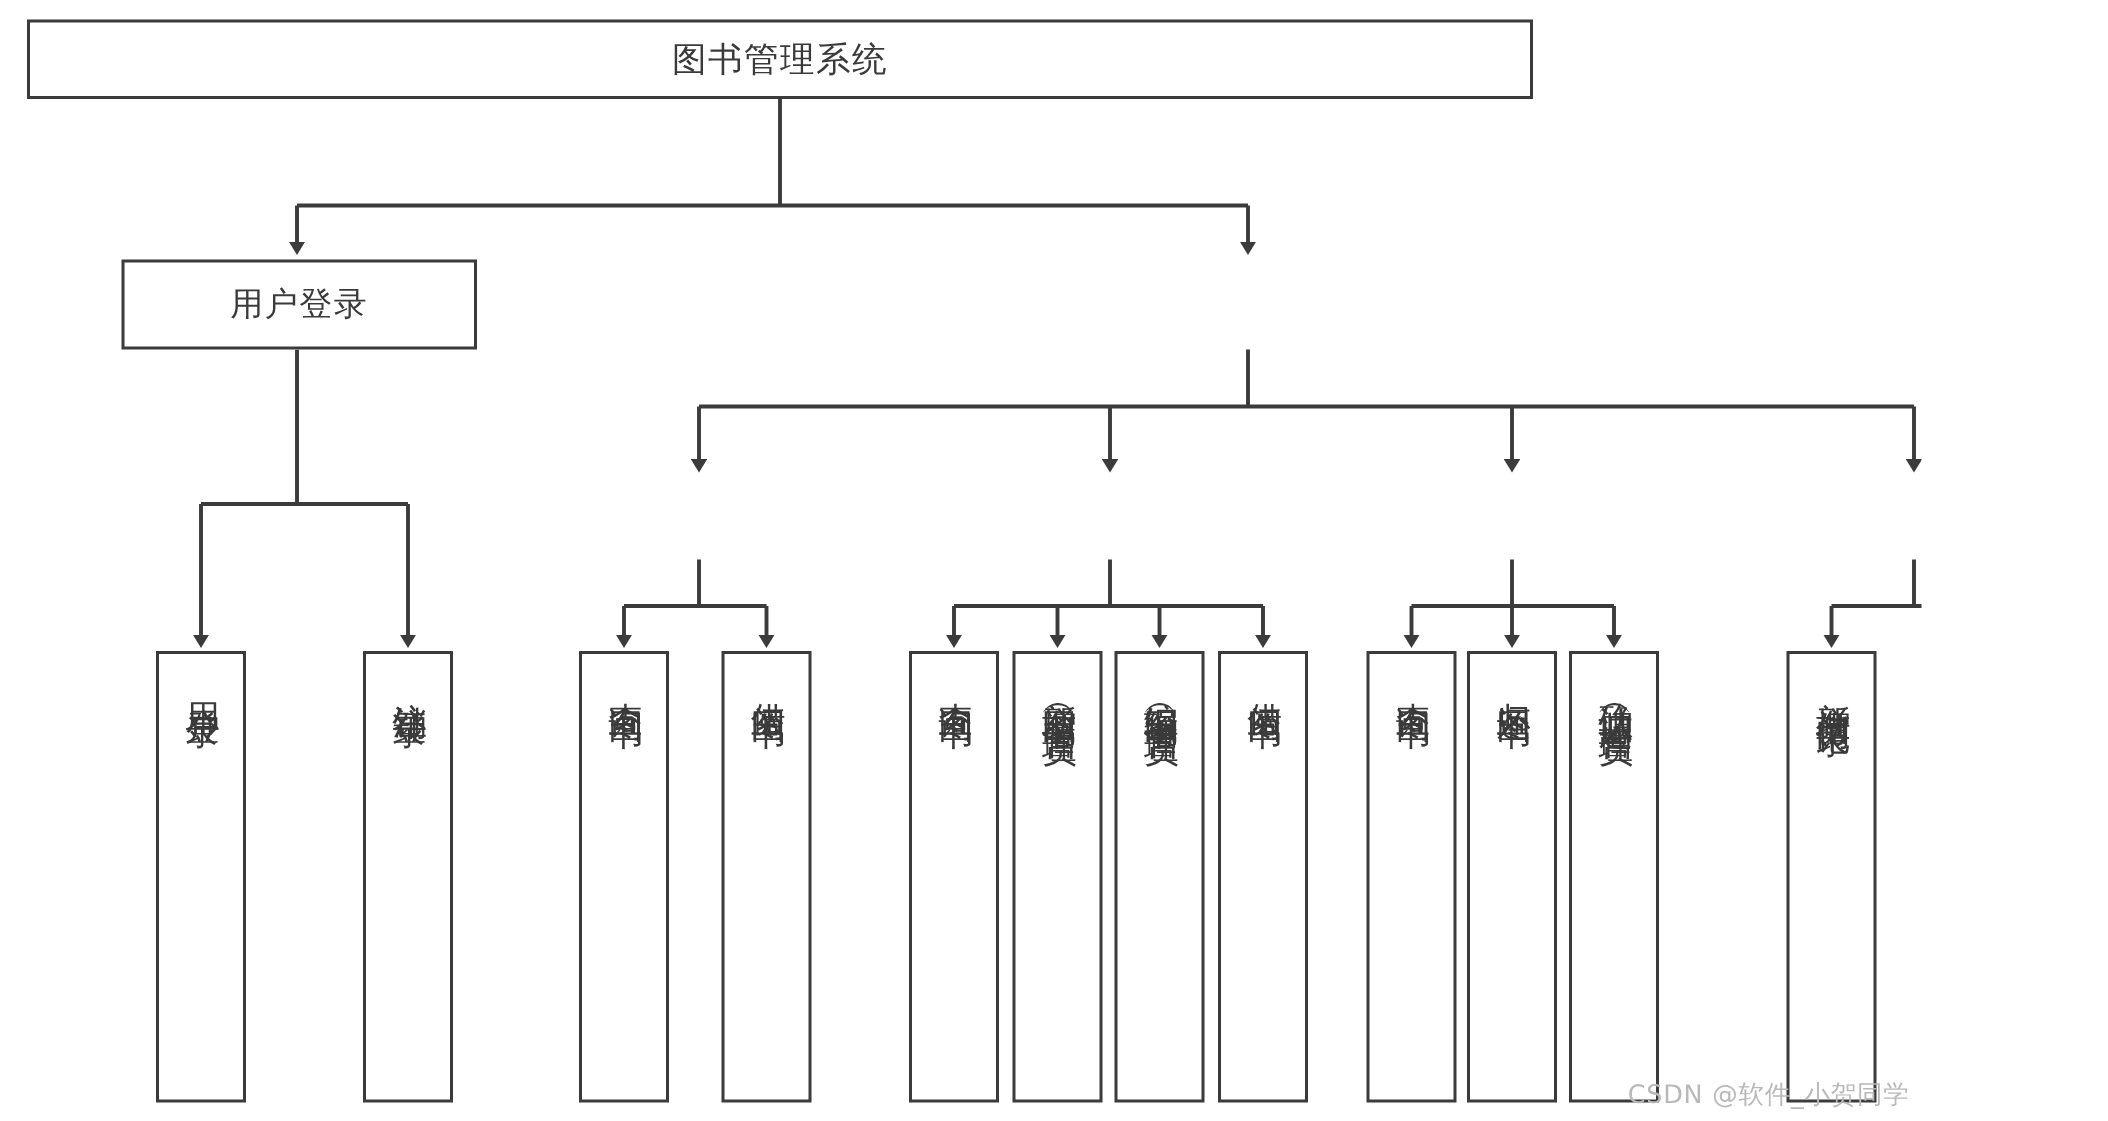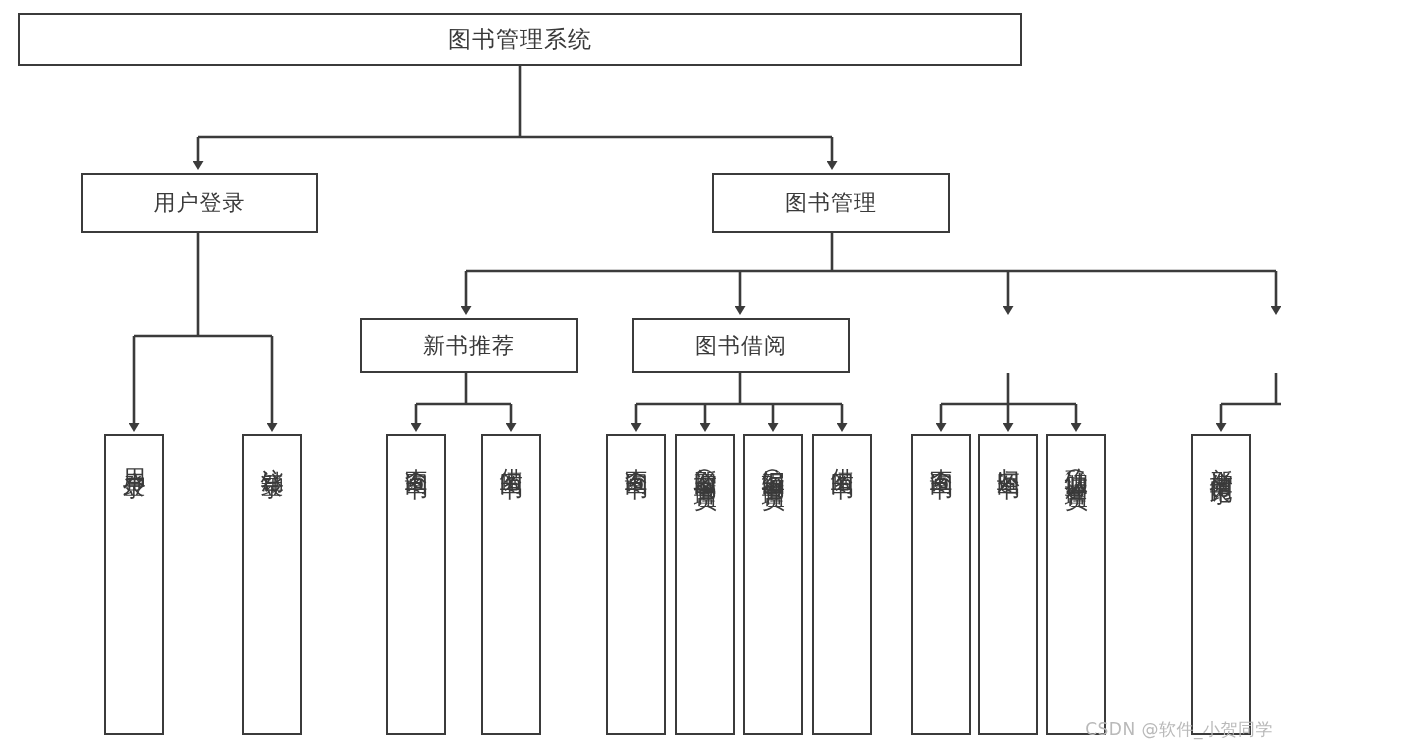--- a/index.html
+++ b/index.html
@@ -132,30 +132,21 @@
     </g>
   </svg>
 
   <div class="node level0" style="left:18px; top:13px; width:1004px; height:53px;">
     <span class="hlabel">图书管理系统</span>
   </div>
 
   <div class="node level1" style="left:81px; top:173px; width:237px; height:60px;">
     <span class="hlabel">用户登录</span>
   </div>
-  <div class="node level1" style="left:712px; top:173px; width:238px; height:60px;">
-    <span class="hlabel">图书管理</span>
-  </div>
 
-  <div class="node level2" style="left:360px; top:318px; width:218px; height:55px;">
-    <span class="hlabel">新书推荐</span>
-  </div>
-  <div class="node level2" style="left:632px; top:318px; width:218px; height:55px;">
-    <span class="hlabel">图书借阅</span>
-  </div>
 
   <div class="node leaf" style="left:104px; top:434px; width:60px; height:301px;">
     <span class="vlabel">用户登录</span>
   </div>
   <div class="node leaf" style="left:242px; top:434px; width:60px; height:301px;">
     <span class="vlabel">注销登录</span>
   </div>
 
   <div class="node leaf" style="left:386px; top:434px; width:60px; height:301px;">
     <span class="vlabel">查询图书</span>

